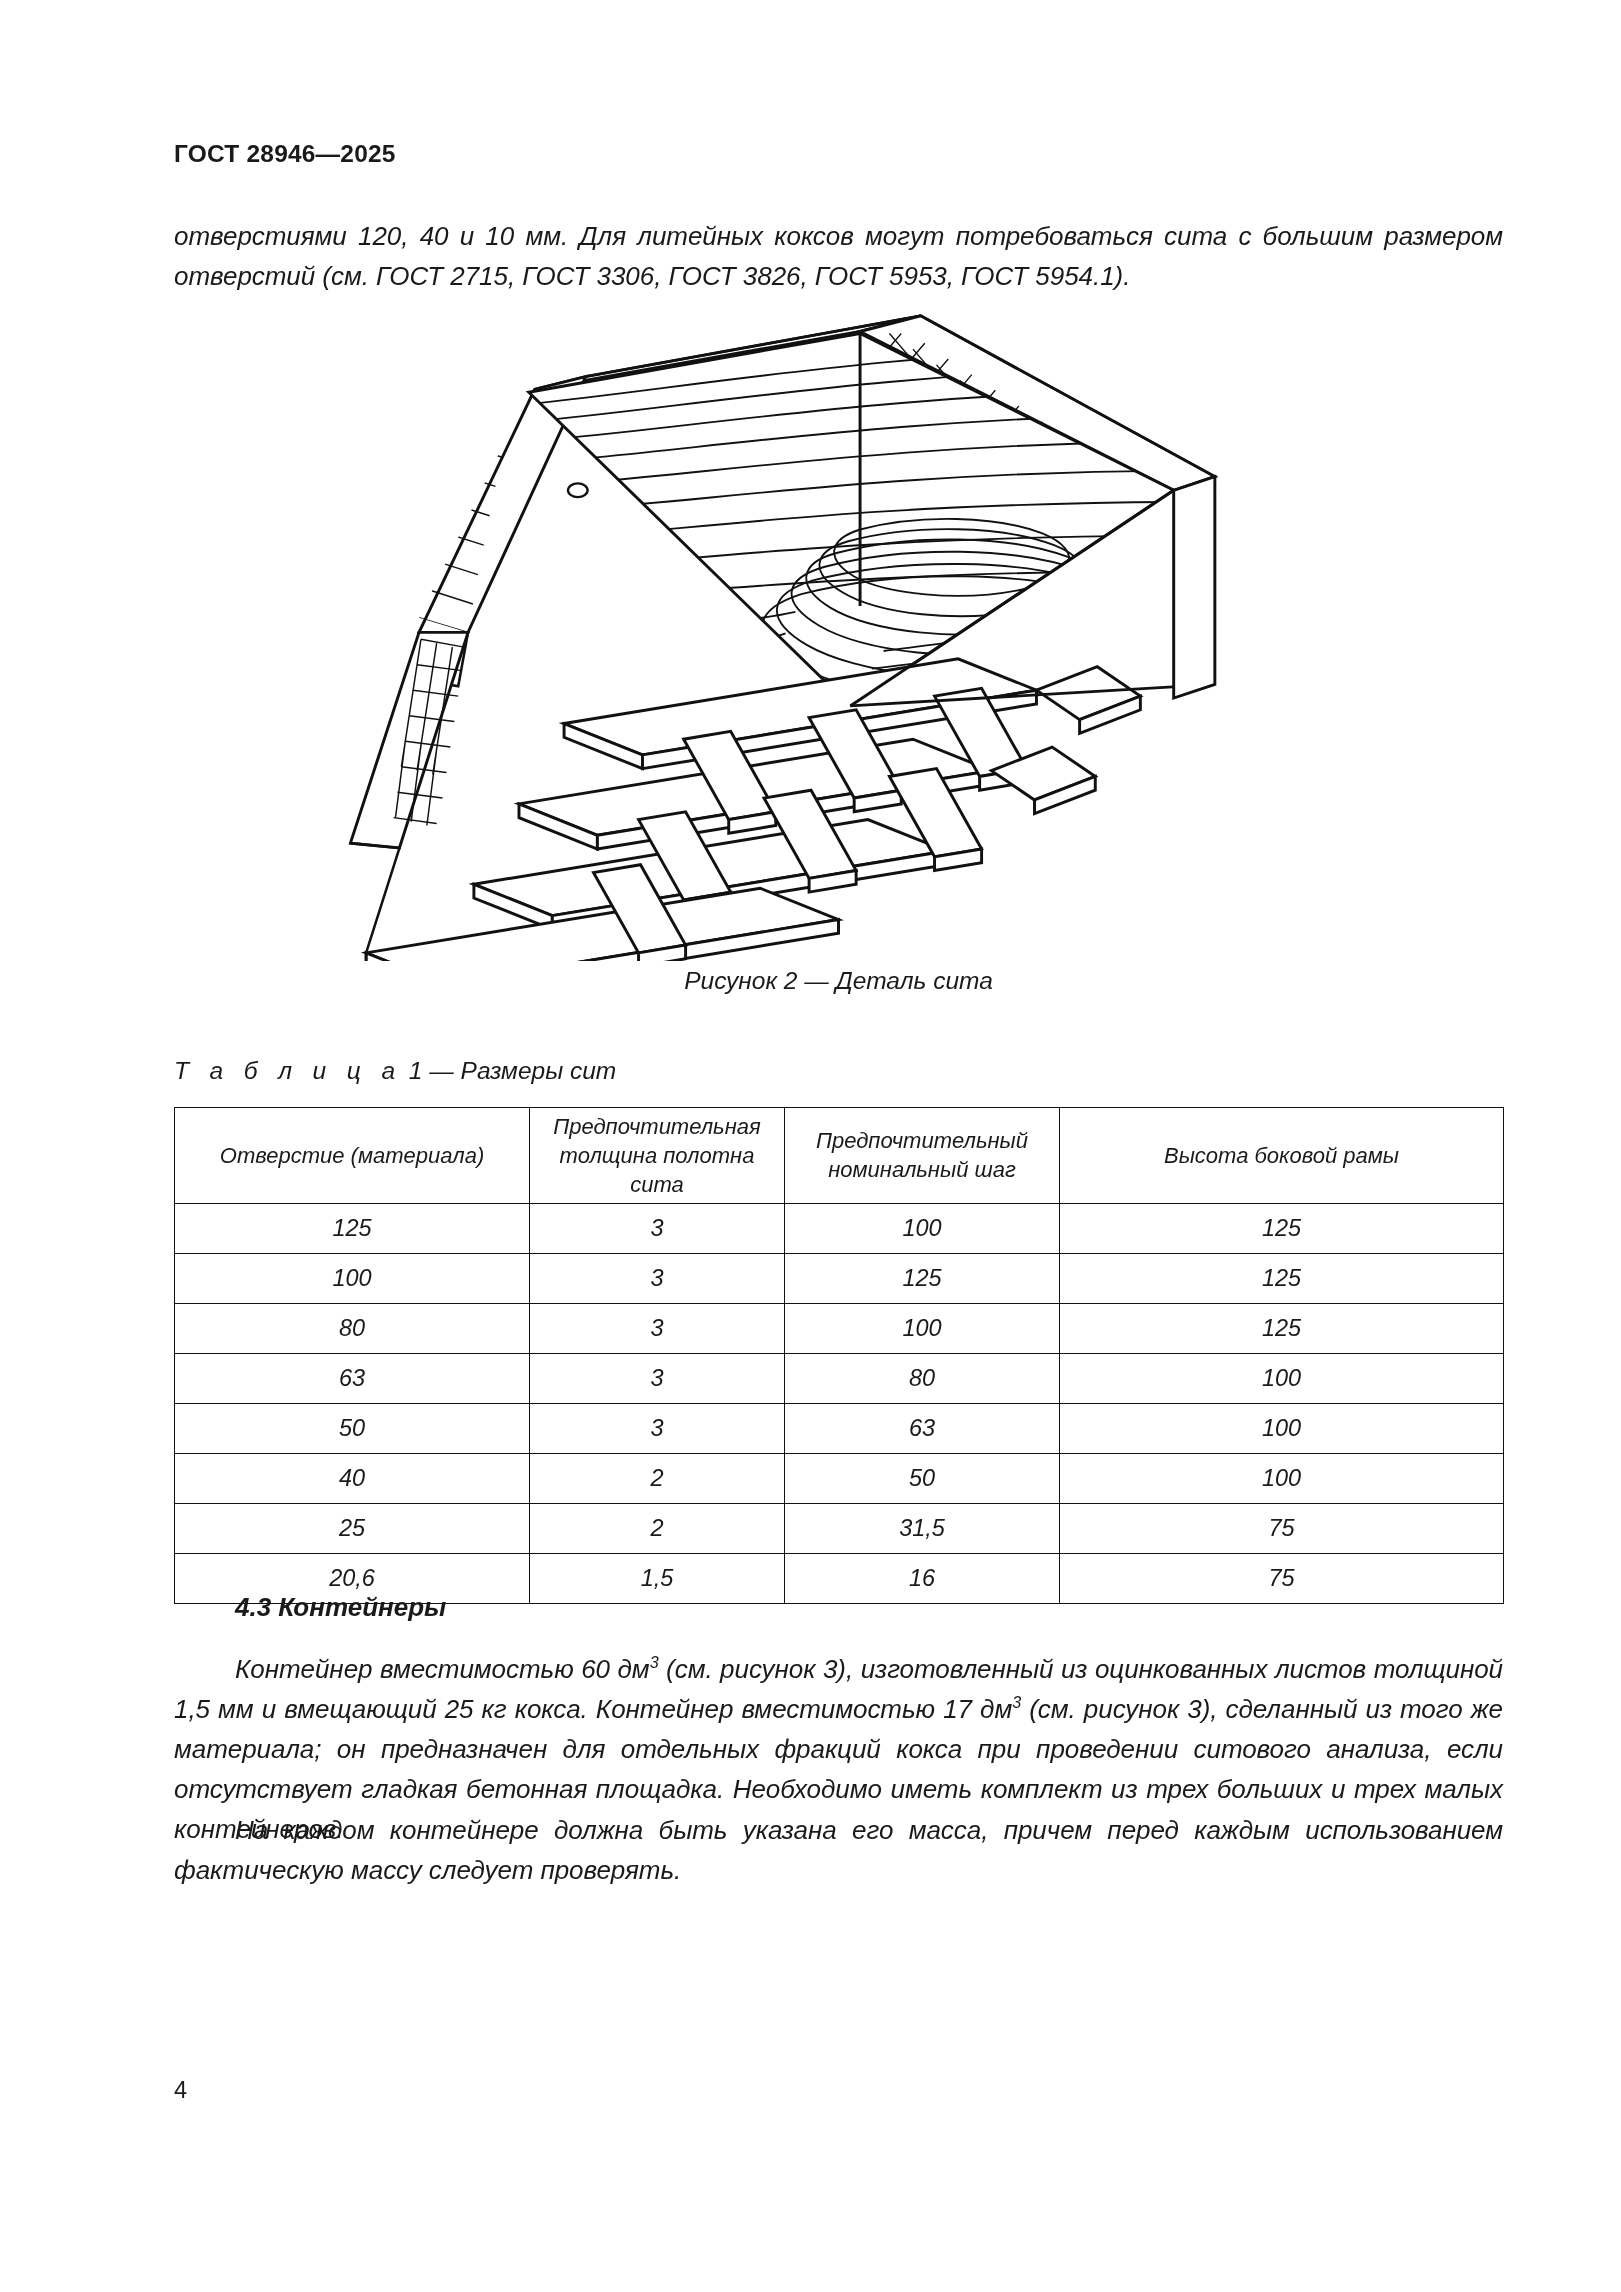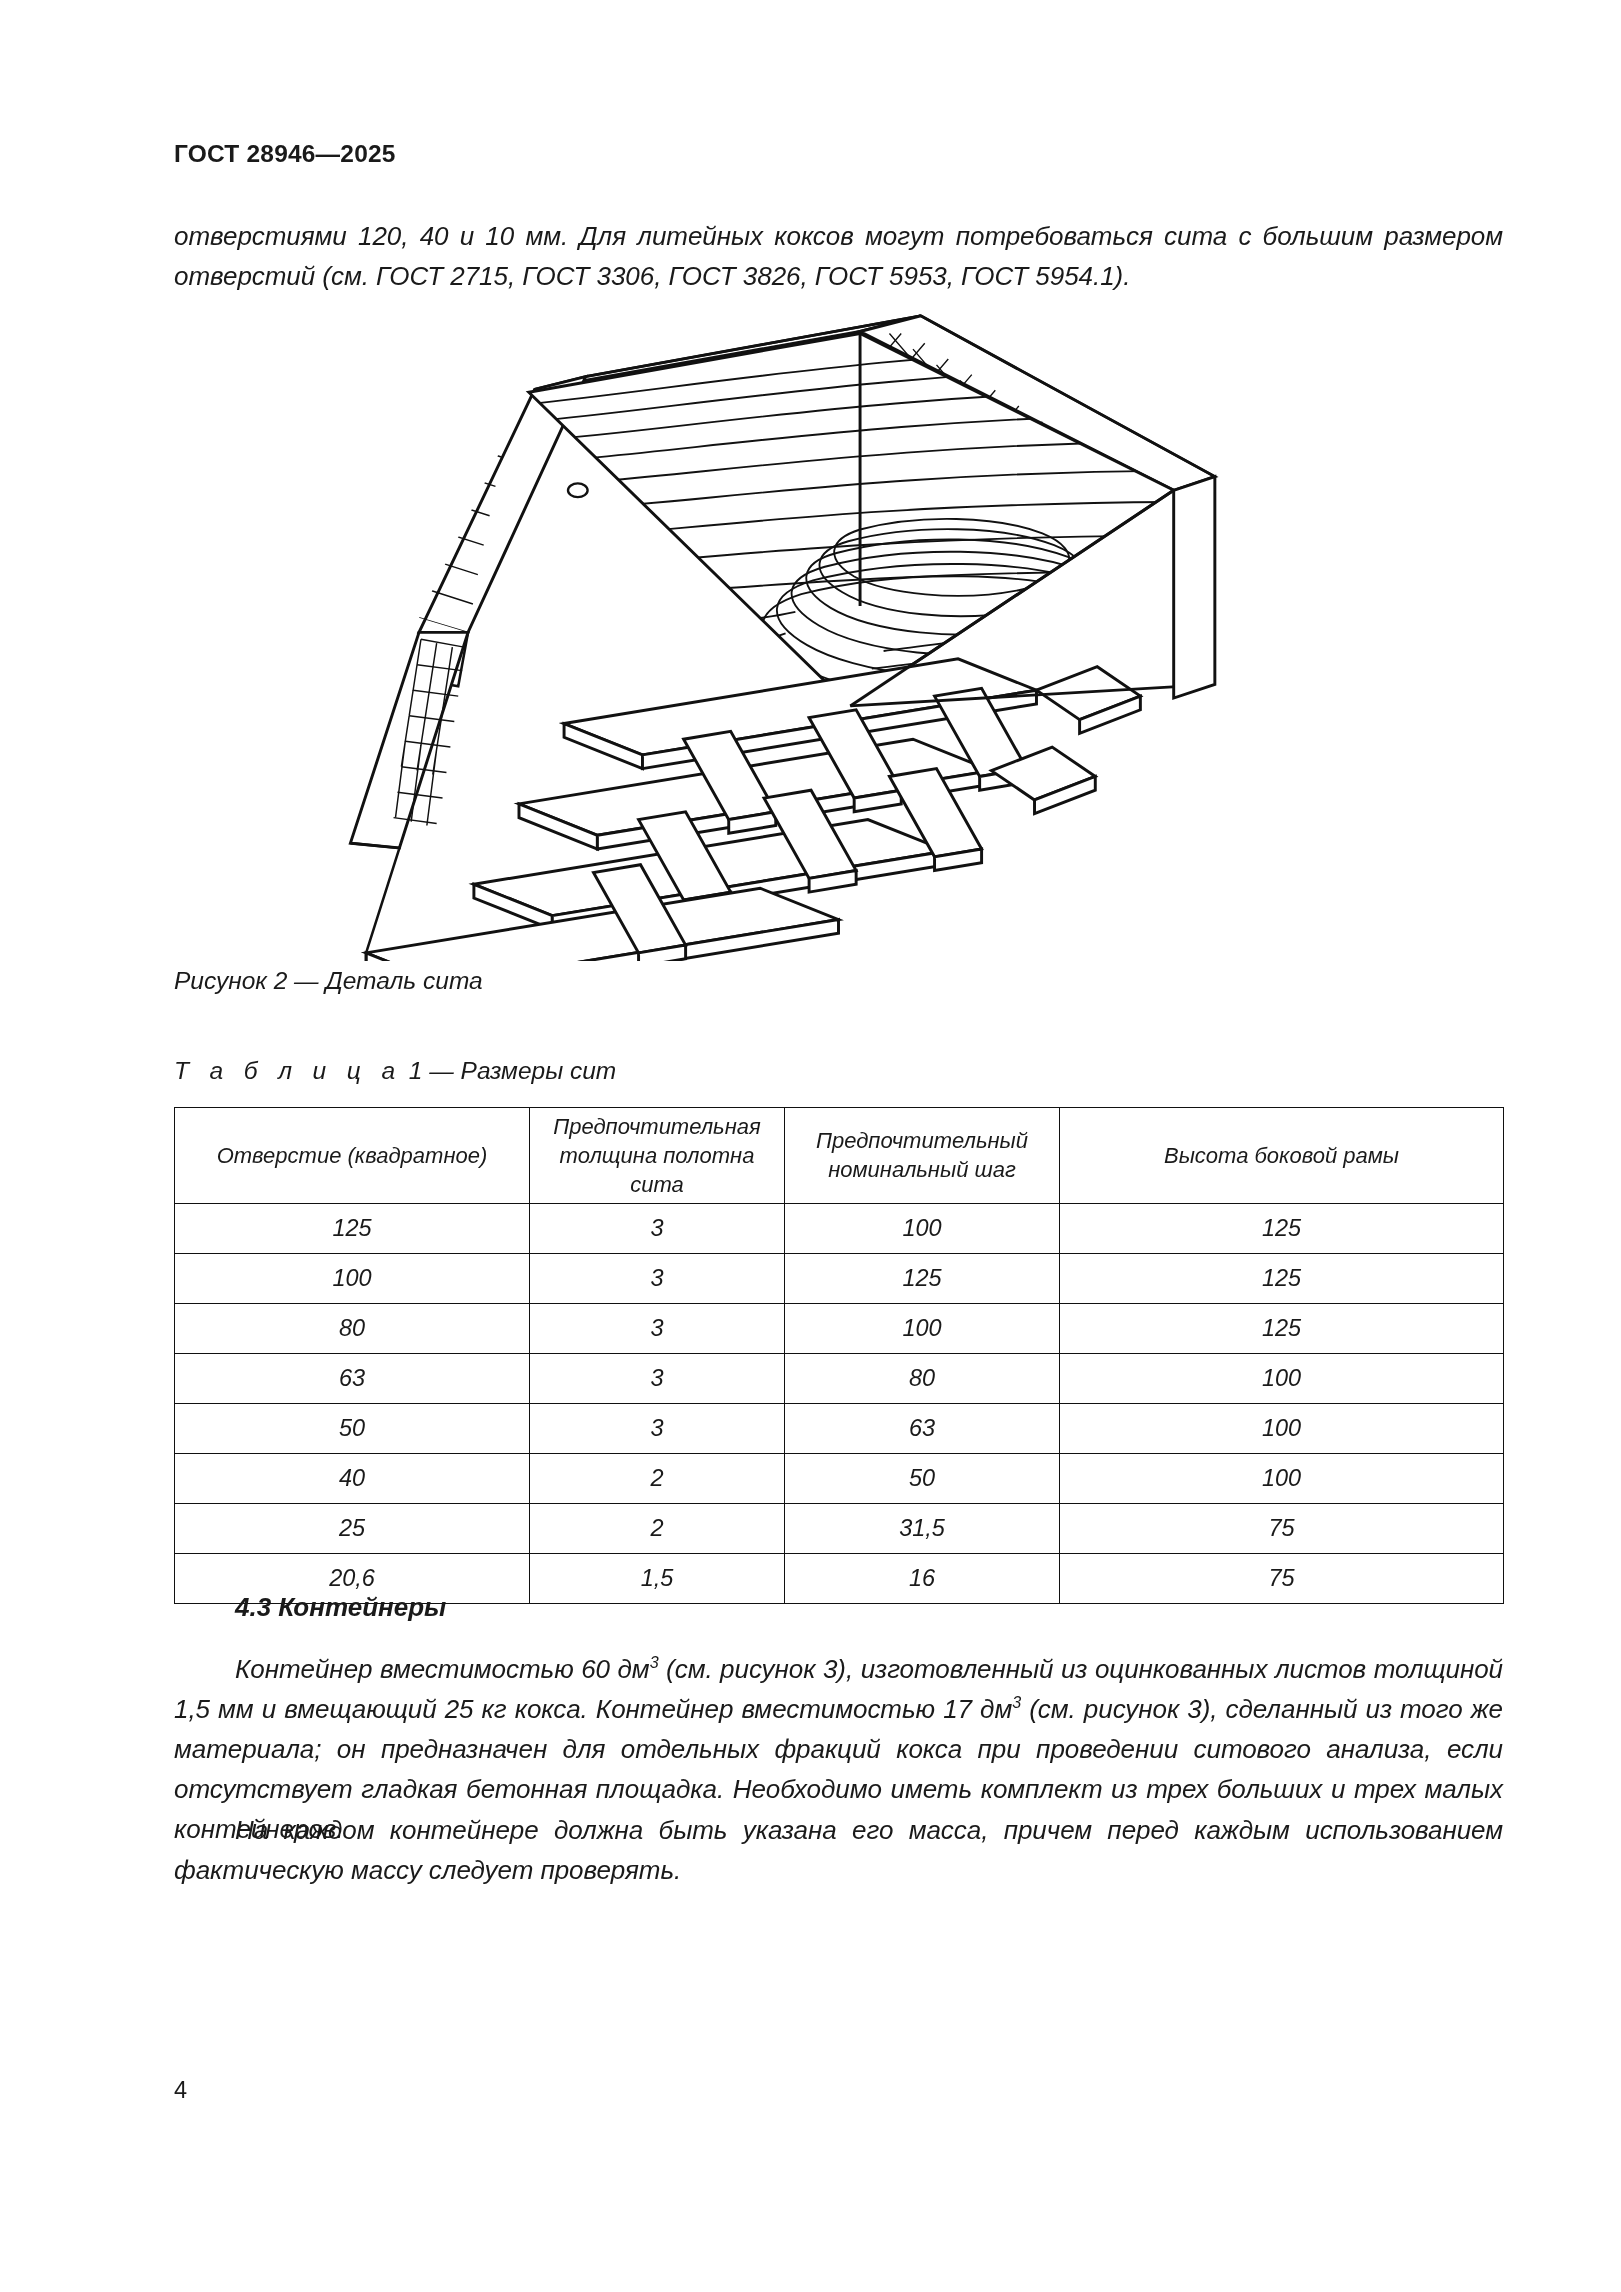--- a/index.html
+++ b/index.html
@@ -59,20 +59,21 @@
   .figure-wrap svg {
     display: block;
     width: 100%;
     height: 100%;
   }
   .figure-caption {
     position: absolute;
     left: 174px;
     top: 967px;
     width: 1329px;
+    text-align: center;
     font-style: italic;
     font-size: 24.5px;
   }
 
   
   .table-title {
     position: absolute;
     left: 174px;
     top: 1057px;
     font-style: italic;
@@ -325,21 +326,21 @@
   <table class="sizes">
     <colgroup>
       <col class="c1">
         <col class="c2">
         <col class="c3">
         <col class="c4">
     </colgroup>
     <thead>
       <tr>
         <th>
-          <div>Отверстие  (квадратное)</div>
+          <div>Отверстие  (материала)</div>
         </th>
         <th>
           <div>Предпочтительная</div>
           <div>толщина полотна сита</div>
         </th>
         <th>
           <div>Предпочтительный</div>
           <div>номинальный шаг</div>
         </th>
         <th>

